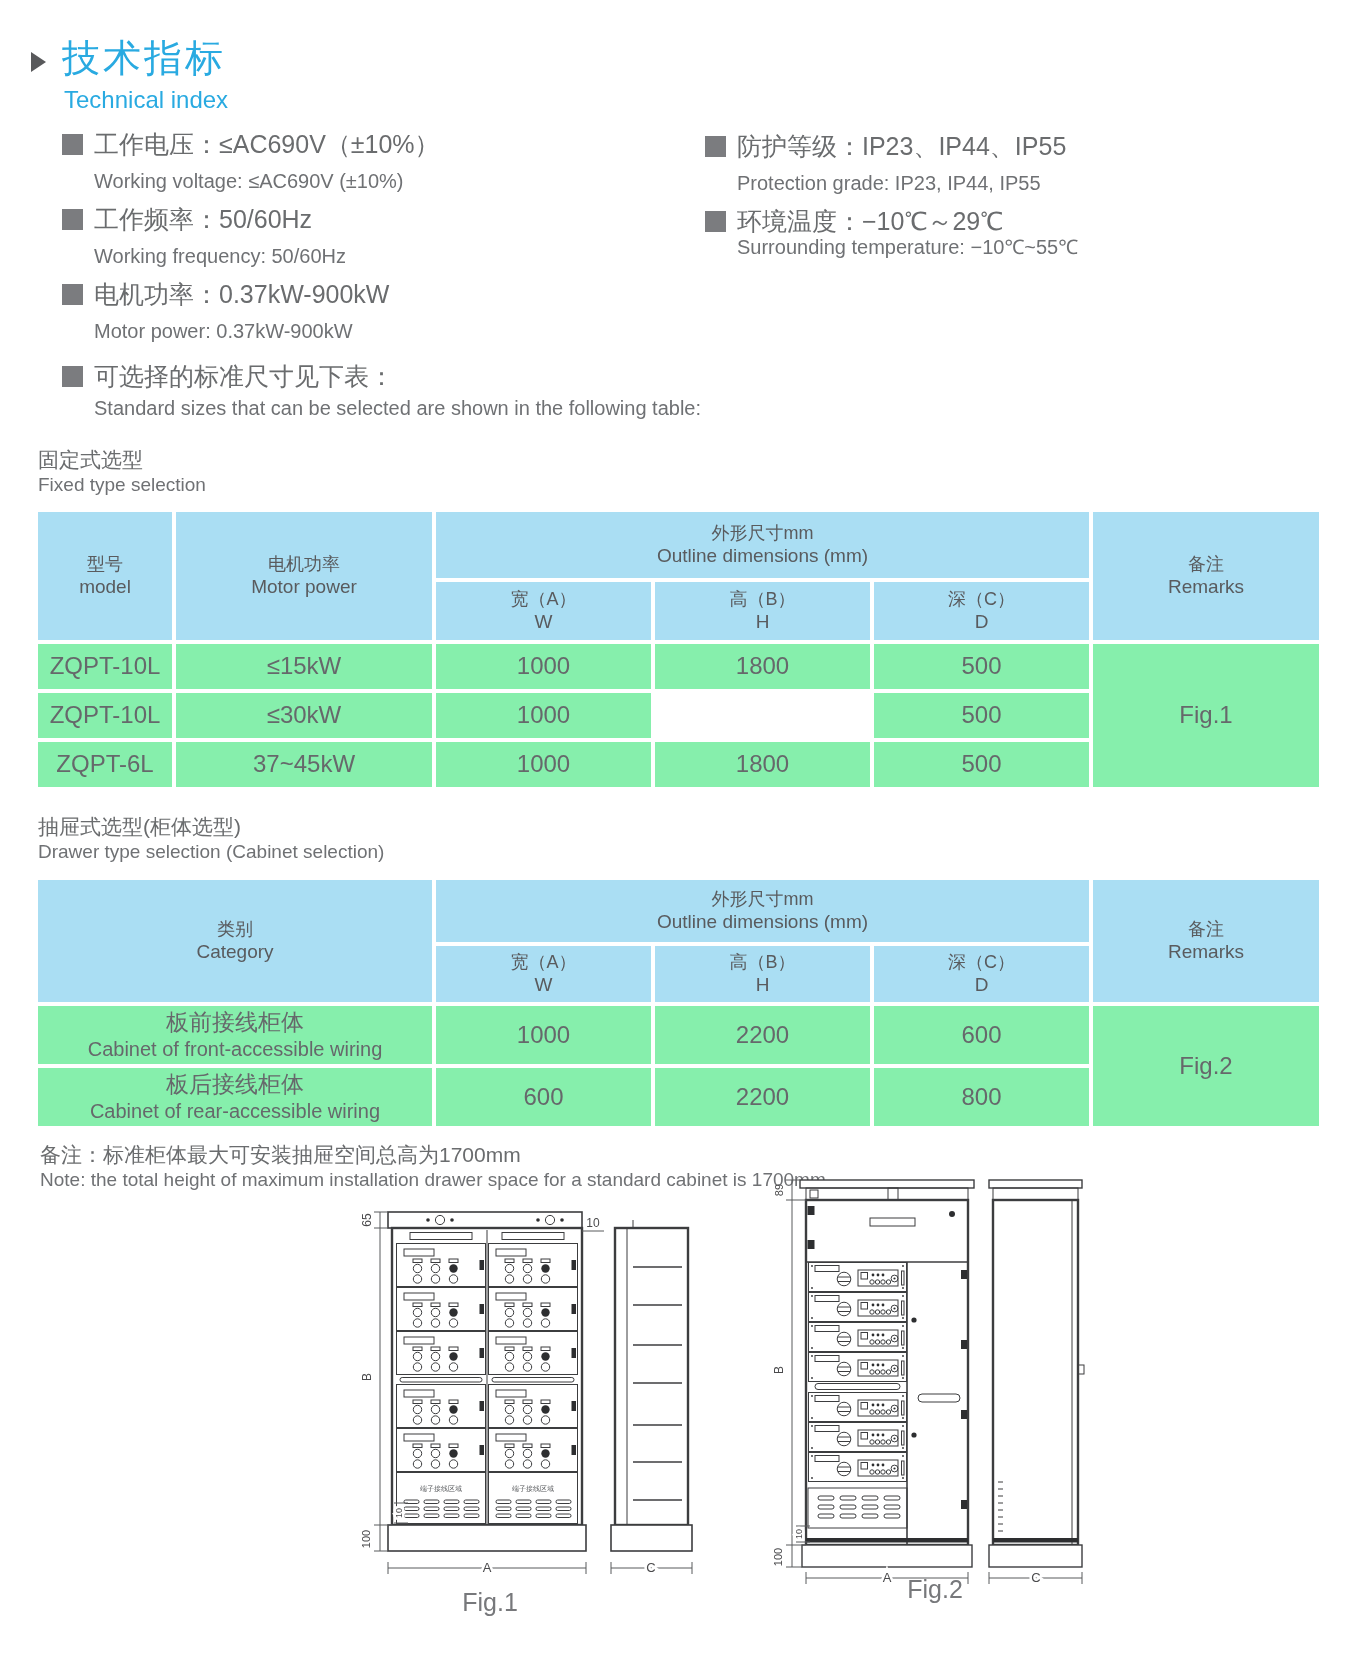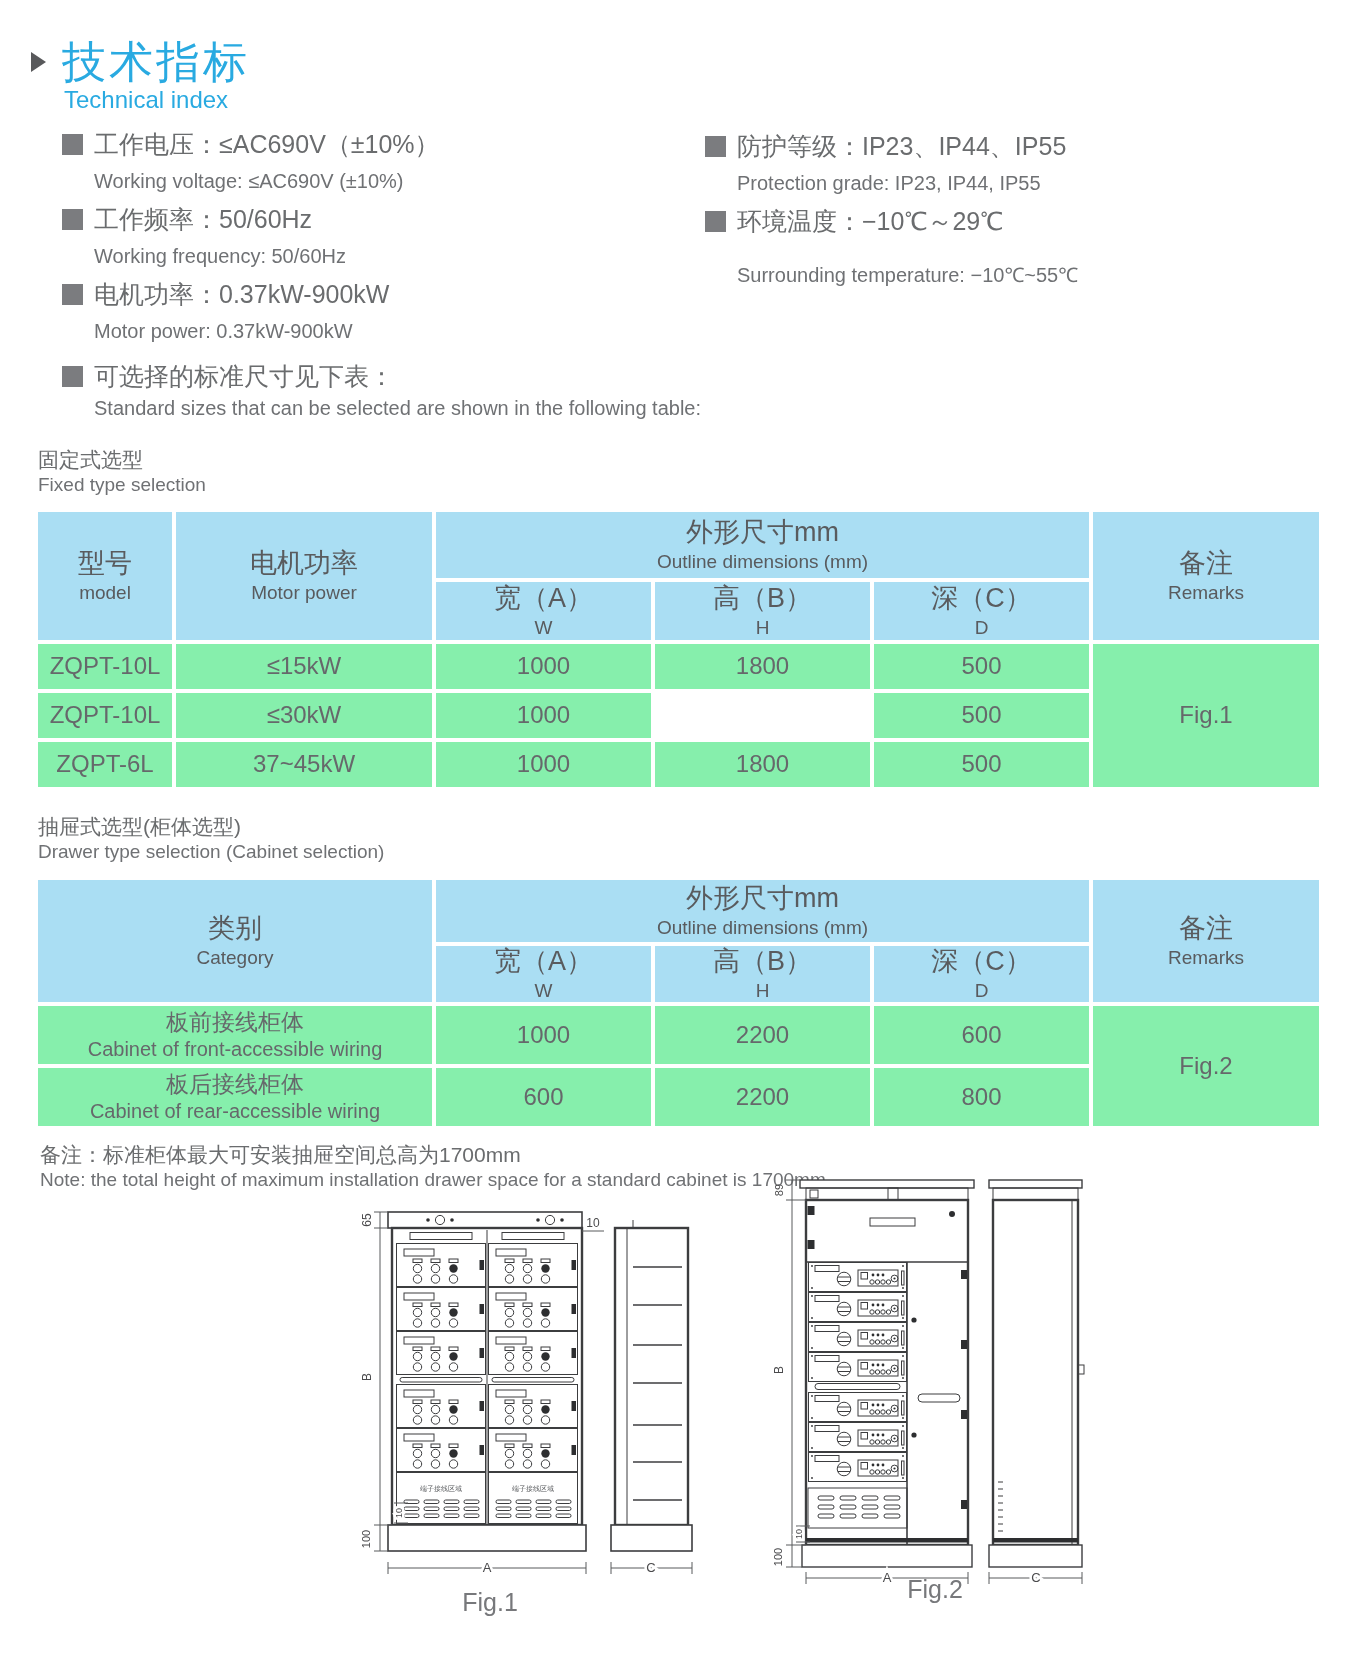--- a/index.html
+++ b/index.html
@@ -3,34 +3,34 @@
 <meta charset="utf-8">
 <style>
   html,body{margin:0;padding:0;}
   body{
     width:1357px;height:1660px;position:relative;background:#ffffff;
     font-family:"Liberation Sans", sans-serif;color:#6a6c6e;overflow:hidden;
   }
   .abs{position:absolute;}
   
   .title-arrow{width:0;height:0;border-left:15px solid #58595b;border-top:10px solid transparent;border-bottom:10px solid transparent;}
-  .page-title{font-size:44px;letter-spacing:3px;color:#29aae1;font-weight:500;}
+  .page-title{font-size:38px;letter-spacing:3px;color:#29aae1;font-weight:500;}
   .page-subtitle{font-size:24px;color:#29aae1;}
   
   .spec-cn{display:flex;align-items:center;gap:11px;font-size:25px;color:#6a6c6e;white-space:nowrap;}
   .bullet{width:21px;height:21px;background:#7b7c7f;flex:none;}
   .spec-en{font-size:20px;color:#6f7174;white-space:nowrap;}
   
   .sec-cn{font-size:21px;color:#6a6c6e;}
   .sec-en{font-size:19px;color:#6f7174;}
   
   .tbl{position:absolute;display:grid;gap:4px;background:#ffffff;}
   .hc{background:#aadef3;display:flex;flex-direction:column;align-items:center;justify-content:center;color:#595b5e;line-height:1.25;}
   .dc{background:#86efac;display:flex;flex-direction:column;align-items:center;justify-content:center;color:#66686b;font-size:24px;line-height:1.2;}
-  .cn{font-size:27px;}
+  .cn{font-size:18px;}
   .en{font-size:19px;}
   .dc .cn{font-size:23px;}
   .dc .en{font-size:20px;}
   .val{font-size:24px;}
   
   .note-cn{font-size:21px;color:#6a6c6e;white-space:nowrap;}
   .note-en{font-size:19px;color:#6f7174;white-space:nowrap;}
   .fig-caption{font-size:25px;color:#77787b;text-align:center;width:200px;}
   
   svg .ln{stroke:#3c3d3f;stroke-width:1;fill:none;}
@@ -69,21 +69,21 @@
 <div class="abs spec-cn" style="left:705px;top:130px;">
   <span class="bullet"></span>
   <span>防护等级：IP23、IP44、IP55</span>
 </div>
 <div class="abs spec-en" style="left:737px;top:172px;">Protection grade: IP23, IP44, IP55</div>
 
 <div class="abs spec-cn" style="left:705px;top:205px;">
   <span class="bullet"></span>
   <span>环境温度：−10℃～29℃</span>
 </div>
-<div class="abs spec-en" style="left:737px;top:261px;">Surrounding temperature: −10℃~55℃</div>
+<div class="abs spec-en" style="left:737px;top:233px;">Surrounding temperature: −10℃~55℃</div>
 
 <div class="abs spec-cn" style="left:62px;top:360px;text-align:center;">
   <span class="bullet"></span>
   <span>可选择的标准尺寸见下表：</span>
 </div>
 <div class="abs spec-en" style="left:94px;top:397px;">Standard sizes that can be selected are shown in the following table:</div>
 
 <div class="abs sec-cn" style="left:38px;top:446px;">固定式选型</div>
 <div class="abs sec-en" style="left:38px;top:474px;">Fixed type selection</div>
 

